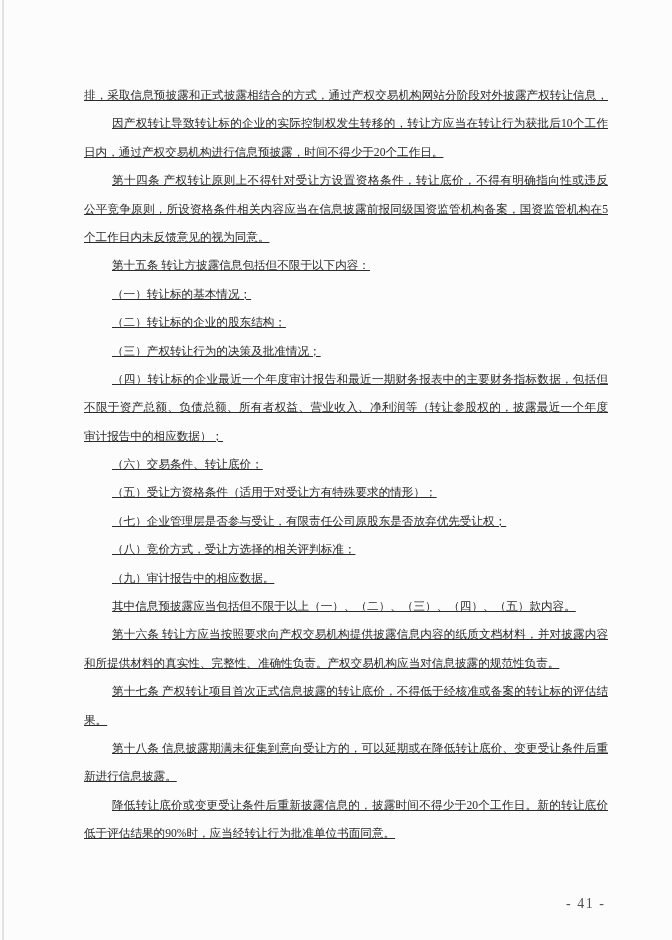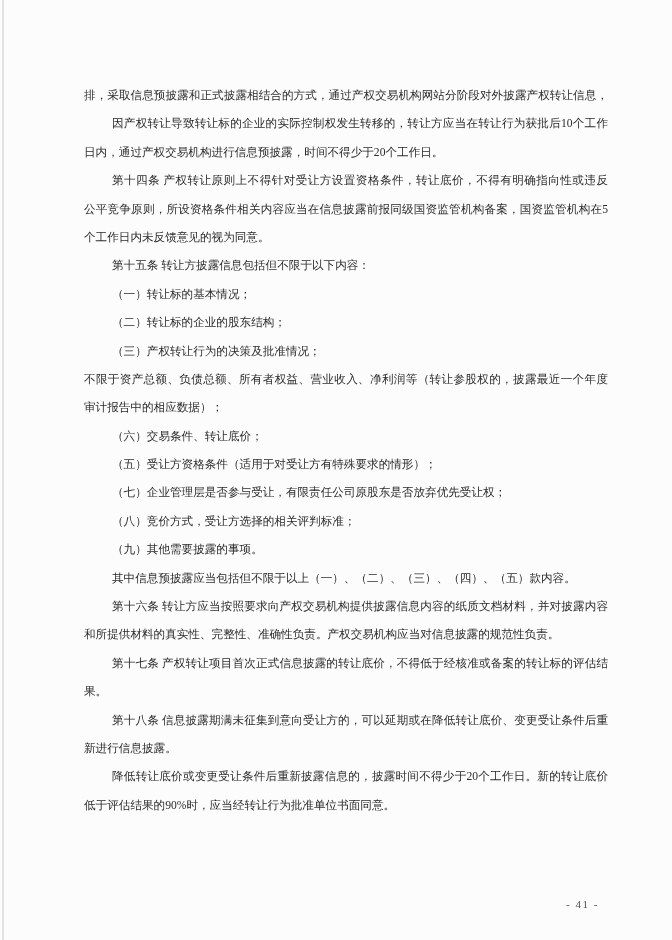--- a/index.html
+++ b/index.html
@@ -29,33 +29,34 @@
     top: 82px;
     width: 524px;
   }
   .line {
     height: 28.4px;
     line-height: 28.4px;
     font-size: 11.6px;
     color: #2b2b2b;
     white-space: nowrap;
     letter-spacing: 0;
+    text-decoration: underline;
   }
   .line.indent {
     padding-left: 28px;
   }
   .line.full {
     text-align: justify;
     text-align-last: justify;
   }
   .page-number {
     position: absolute;
     top: 897px;
     left: 566px;
-    font-size: 11px;
+    font-size: 14px;
     line-height: 14px;
     color: #4f4f4f;
     letter-spacing: 1.5px;
     white-space: nowrap;
   }
 </style>
 </head>
 <body>
 
 <div class="page">
@@ -64,27 +65,28 @@
       <div class="line full">排，采取信息预披露和正式披露相结合的方式，通过产权交易机构网站分阶段对外披露产权转让信息，</div>
       <div class="line indent full">因产权转让导致转让标的企业的实际控制权发生转移的，转让方应当在转让行为获批后10个工作</div>
       <div class="line">日内，通过产权交易机构进行信息预披露，时间不得少于20个工作日。</div>
       <div class="line indent full">第十四条 产权转让原则上不得针对受让方设置资格条件，转让底价，不得有明确指向性或违反</div>
       <div class="line full">公平竞争原则，所设资格条件相关内容应当在信息披露前报同级国资监管机构备案，国资监管机构在5</div>
       <div class="line">个工作日内未反馈意见的视为同意。</div>
       <div class="line indent">第十五条 转让方披露信息包括但不限于以下内容：</div>
       <div class="line indent">（一）转让标的基本情况；</div>
       <div class="line indent">（二）转让标的企业的股东结构；</div>
       <div class="line indent">（三）产权转让行为的决策及批准情况；</div>
+      <div class="line indent full">（四）转让标的企业最近一个年度审计报告和最近一期财务报表中的主要财务指标数据，包括但</div>
       <div class="line full">不限于资产总额、负债总额、所有者权益、营业收入、净利润等（转让参股权的，披露最近一个年度</div>
       <div class="line">审计报告中的相应数据）；</div>
       <div class="line indent">（六）交易条件、转让底价；</div>
       <div class="line indent">（五）受让方资格条件（适用于对受让方有特殊要求的情形）；</div>
       <div class="line indent">（七）企业管理层是否参与受让，有限责任公司原股东是否放弃优先受让权；</div>
       <div class="line indent">（八）竞价方式，受让方选择的相关评判标准；</div>
-      <div class="line indent">（九）其他需要披露的事项。</div>
+      <div class="line indent">（九）审计报告中的相应数据。</div>
       <div class="line indent">其中信息预披露应当包括但不限于以上（一）、（二）、（三）、（四）、（五）款内容。</div>
       <div class="line indent full">第十六条 转让方应当按照要求向产权交易机构提供披露信息内容的纸质文档材料，并对披露内容</div>
       <div class="line">和所提供材料的真实性、完整性、准确性负责。产权交易机构应当对信息披露的规范性负责。</div>
       <div class="line indent full">第十七条 产权转让项目首次正式信息披露的转让底价，不得低于经核准或备案的转让标的评估结</div>
       <div class="line">果。</div>
       <div class="line indent full">第十八条 信息披露期满未征集到意向受让方的，可以延期或在降低转让底价、变更受让条件后重</div>
       <div class="line">新进行信息披露。</div>
       <div class="line indent full">降低转让底价或变更受让条件后重新披露信息的，披露时间不得少于20个工作日。新的转让底价</div>
       <div class="line">低于评估结果的90%时，应当经转让行为批准单位书面同意。</div>
     </div>

